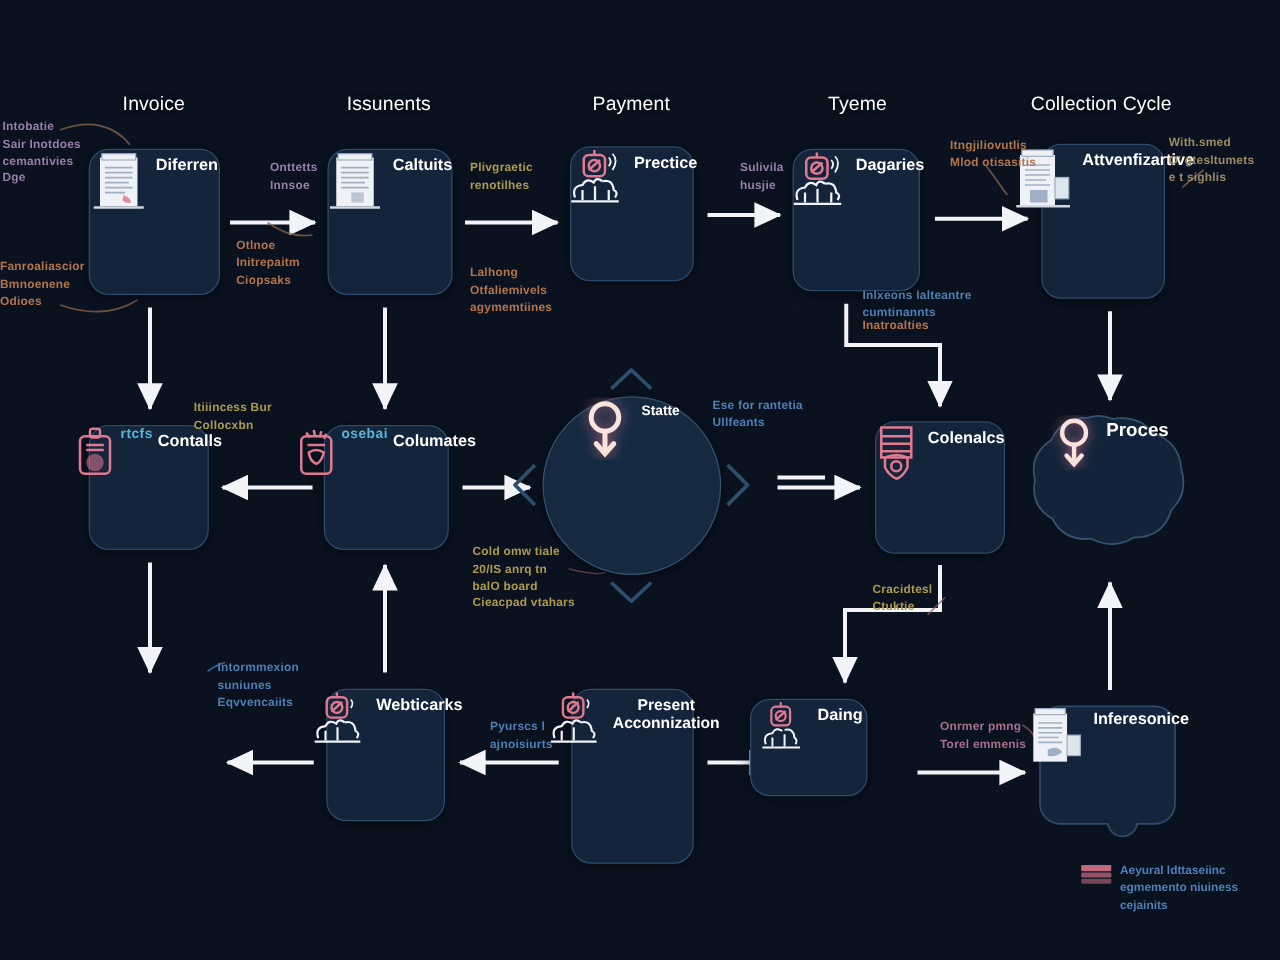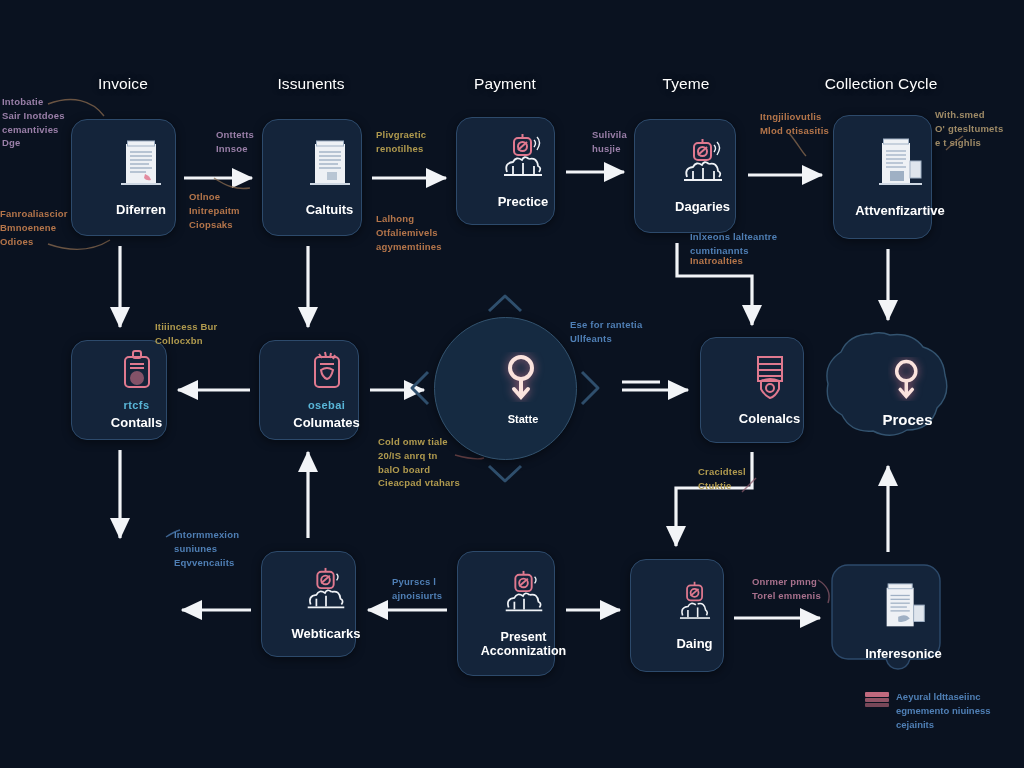--- a/index.html
+++ b/index.html
@@ -18,23 +18,22 @@
     letter-spacing:.1px;white-space:nowrap;transform:translateX(-50%);
     text-shadow:0 0 6px rgba(0,0,0,.6);
   }
 
   
   .node{
     position:absolute;box-sizing:border-box;
     background:#14243a;
     border:1px solid #2d4a6b;
     border-radius:16px;
-    display:flex;flex-direction:column;align-items:center;justify-content:center;
+    display:flex;justify-content:center;
     box-shadow:0 2px 10px rgba(0,0,0,.45);
-    padding-left:35px;
   }
   .node .glyph{display:block;margin-bottom:2px;}
   .node .sub{
     color:#59b6d8;font-size:11px;font-weight:600;letter-spacing:.4px;
     margin-top:1px;line-height:1;
   }
   .node .lbl{
     color:#ffffff;font-size:13px;font-weight:700;text-align:center;
     line-height:1.12;margin-top:5px;padding:0 4px;
   }
@@ -331,21 +330,21 @@
           <path d="M33,27 q8,-2 9,7 q4,2 1,6"></path>
           <line x1="17" y1="34" x2="17" y2="42"></line>
           <line x1="27" y1="31" x2="27" y2="42"></line>
           <line x1="8" y1="43" x2="46" y2="43"></line>
         </g>
       </svg>
     </span>
     <span class="lbl">Webticarks</span>
   </div>
 
-  <div class="node tall" style="left:457px;top:551px;width:98px;height:125px">
+  <div class="node tall" style="left:457px;top:551px;width:98px;height:140px">
     <span class="glyph">
       <svg width="54" height="50" viewBox="0 0 54 52">
         <g stroke="#e0798f" stroke-width="2" fill="none">
           <rect x="18" y="6" width="17" height="17" rx="4"></rect>
           <line x1="26.5" y1="2" x2="26.5" y2="6"></line>
           <circle cx="26.5" cy="14.5" r="4.5"></circle>
           <path d="M22,18 L31,10"></path>
           <path d="M38,8 q3,3 0,7" stroke="#f0f3f7" stroke-width="1.4"></path>
         </g>
         <g stroke="#f0f3f7" stroke-width="1.8" fill="none">
@@ -354,21 +353,21 @@
           <line x1="17" y1="34" x2="17" y2="42"></line>
           <line x1="27" y1="31" x2="27" y2="42"></line>
           <line x1="8" y1="43" x2="46" y2="43"></line>
         </g>
       </svg>
     </span>
     <span class="lbl" style="white-space:pre-line">Present
 Acconnization</span>
   </div>
 
-  <div class="node" style="left:630px;top:559px;width:94px;height:113px">
+  <div class="node" style="left:600px;top:559px;width:94px;height:78px">
     <span class="glyph">
       <svg width="50" height="46" viewBox="0 0 54 52">
         <g stroke="#e0798f" stroke-width="2" fill="none">
           <rect x="18" y="6" width="17" height="17" rx="4"></rect>
           <line x1="26.5" y1="2" x2="26.5" y2="6"></line>
           <circle cx="26.5" cy="14.5" r="4.5"></circle>
           <path d="M22,18 L31,10"></path>
         </g>
         <g stroke="#f0f3f7" stroke-width="1.8" fill="none">
           <path d="M13,40 q-3,-9 6,-10 q3,-6 9,-2"></path>

